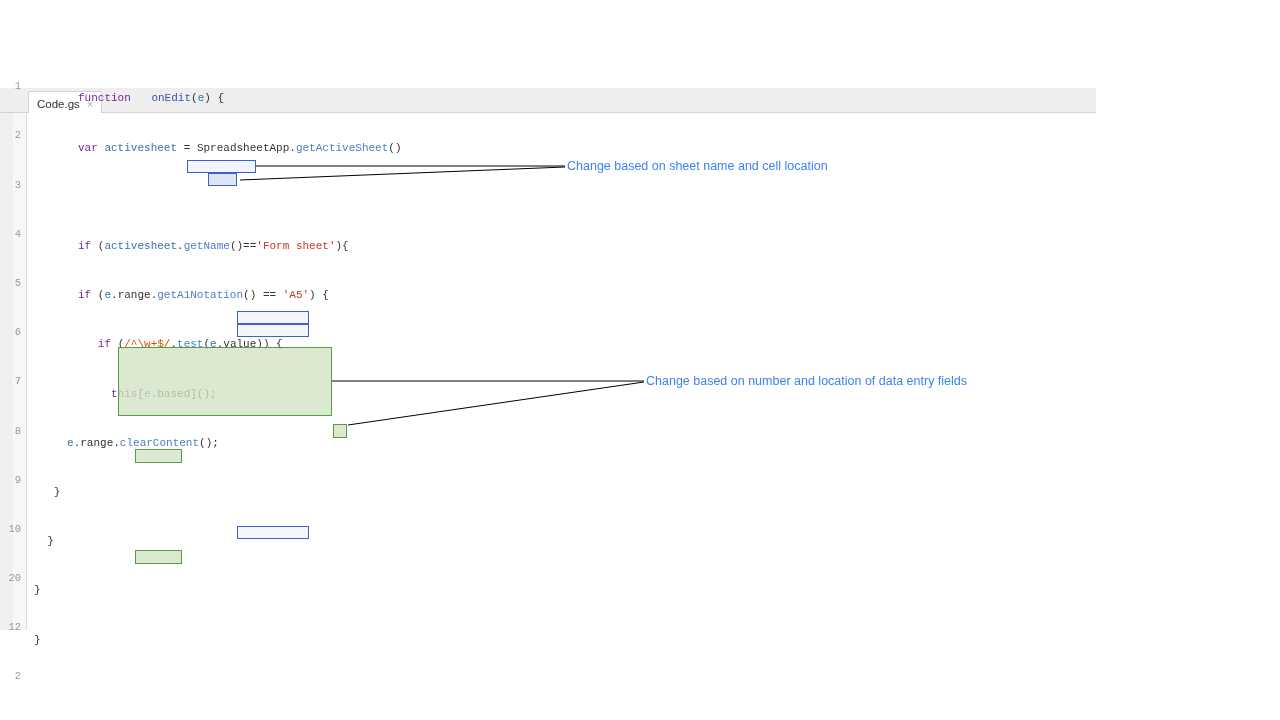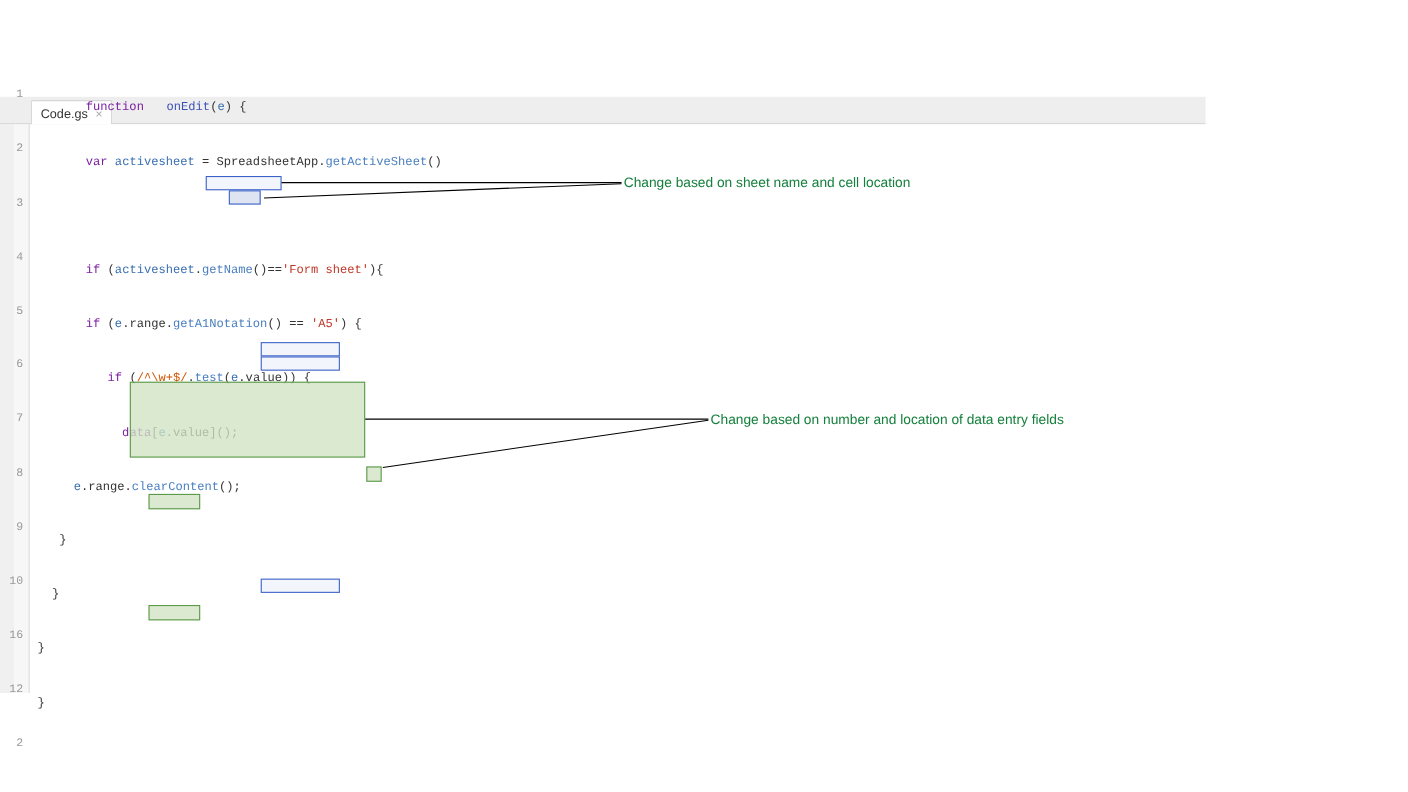--- a/index.html
+++ b/index.html
@@ -153,21 +153,21 @@
   .hl-green {
     border: 1px solid #5c9a4a;
     background: rgba(208, 227, 195, 0.78);
   }
 
   
   .annotation {
     position: absolute;
     font-family: "Liberation Sans", sans-serif;
     font-size: 12.5px;
-    color: #15803d;
+    color: #3b82f6;
     white-space: nowrap;
     line-height: 14px;
   }
   #leader-svg {
     position: absolute;
     left: 0;
     top: 0;
     width: 1280px;
     height: 720px;
     pointer-events: none;
@@ -218,40 +218,40 @@
     <span class="linecode"><span class="kw">if</span> <span class="pl">(</span><span class="id">e</span><span class="pl">.range.</span><span class="mth">getA1Notation</span><span class="pl">() == </span><span class="str">'A5'</span><span class="pl">) {</span></span>
   </div>
 
   <div class="code-row">
     <span class="lineno">6</span>
     <span class="linecode">   <span class="kw">if</span> <span class="pl">(</span><span class="re">/^\w+$/</span><span class="pl">.</span><span class="mth">test</span><span class="pl">(</span><span class="id">e</span><span class="pl">.value)) {</span></span>
   </div>
 
   <div class="code-row">
     <span class="lineno">7</span>
-    <span class="linecode">     <span class="kw">data</span><span class="pl">[</span><span class="id">e</span><span class="pl">.value]();</span></span>
+    <span class="linecode">     <span class="kw">this</span><span class="pl">[</span><span class="id">e</span><span class="pl">.based]();</span></span>
   </div>
 
   <div class="code-row">
     <span class="lineno">8</span>
     <span class="linecode">     <span class="id">e</span><span class="pl">.range.</span><span class="mth">clearContent</span><span class="pl">();</span></span>
   </div>
 
   <div class="code-row">
     <span class="lineno">9</span>
     <span class="linecode">   <span class="pl">}</span></span>
   </div>
 
   <div class="code-row">
     <span class="lineno">10</span>
     <span class="linecode">  <span class="pl">}</span></span>
   </div>
 
   <div class="code-row">
-    <span class="lineno">16</span>
+    <span class="lineno">20</span>
     <span class="linecode"><span class="pl">}</span></span>
   </div>
 
   <div class="code-row">
     <span class="lineno">12</span>
     <span class="linecode"><span class="pl">}</span></span>
   </div>
 
   <div class="code-row">
     <span class="lineno">2</span>

